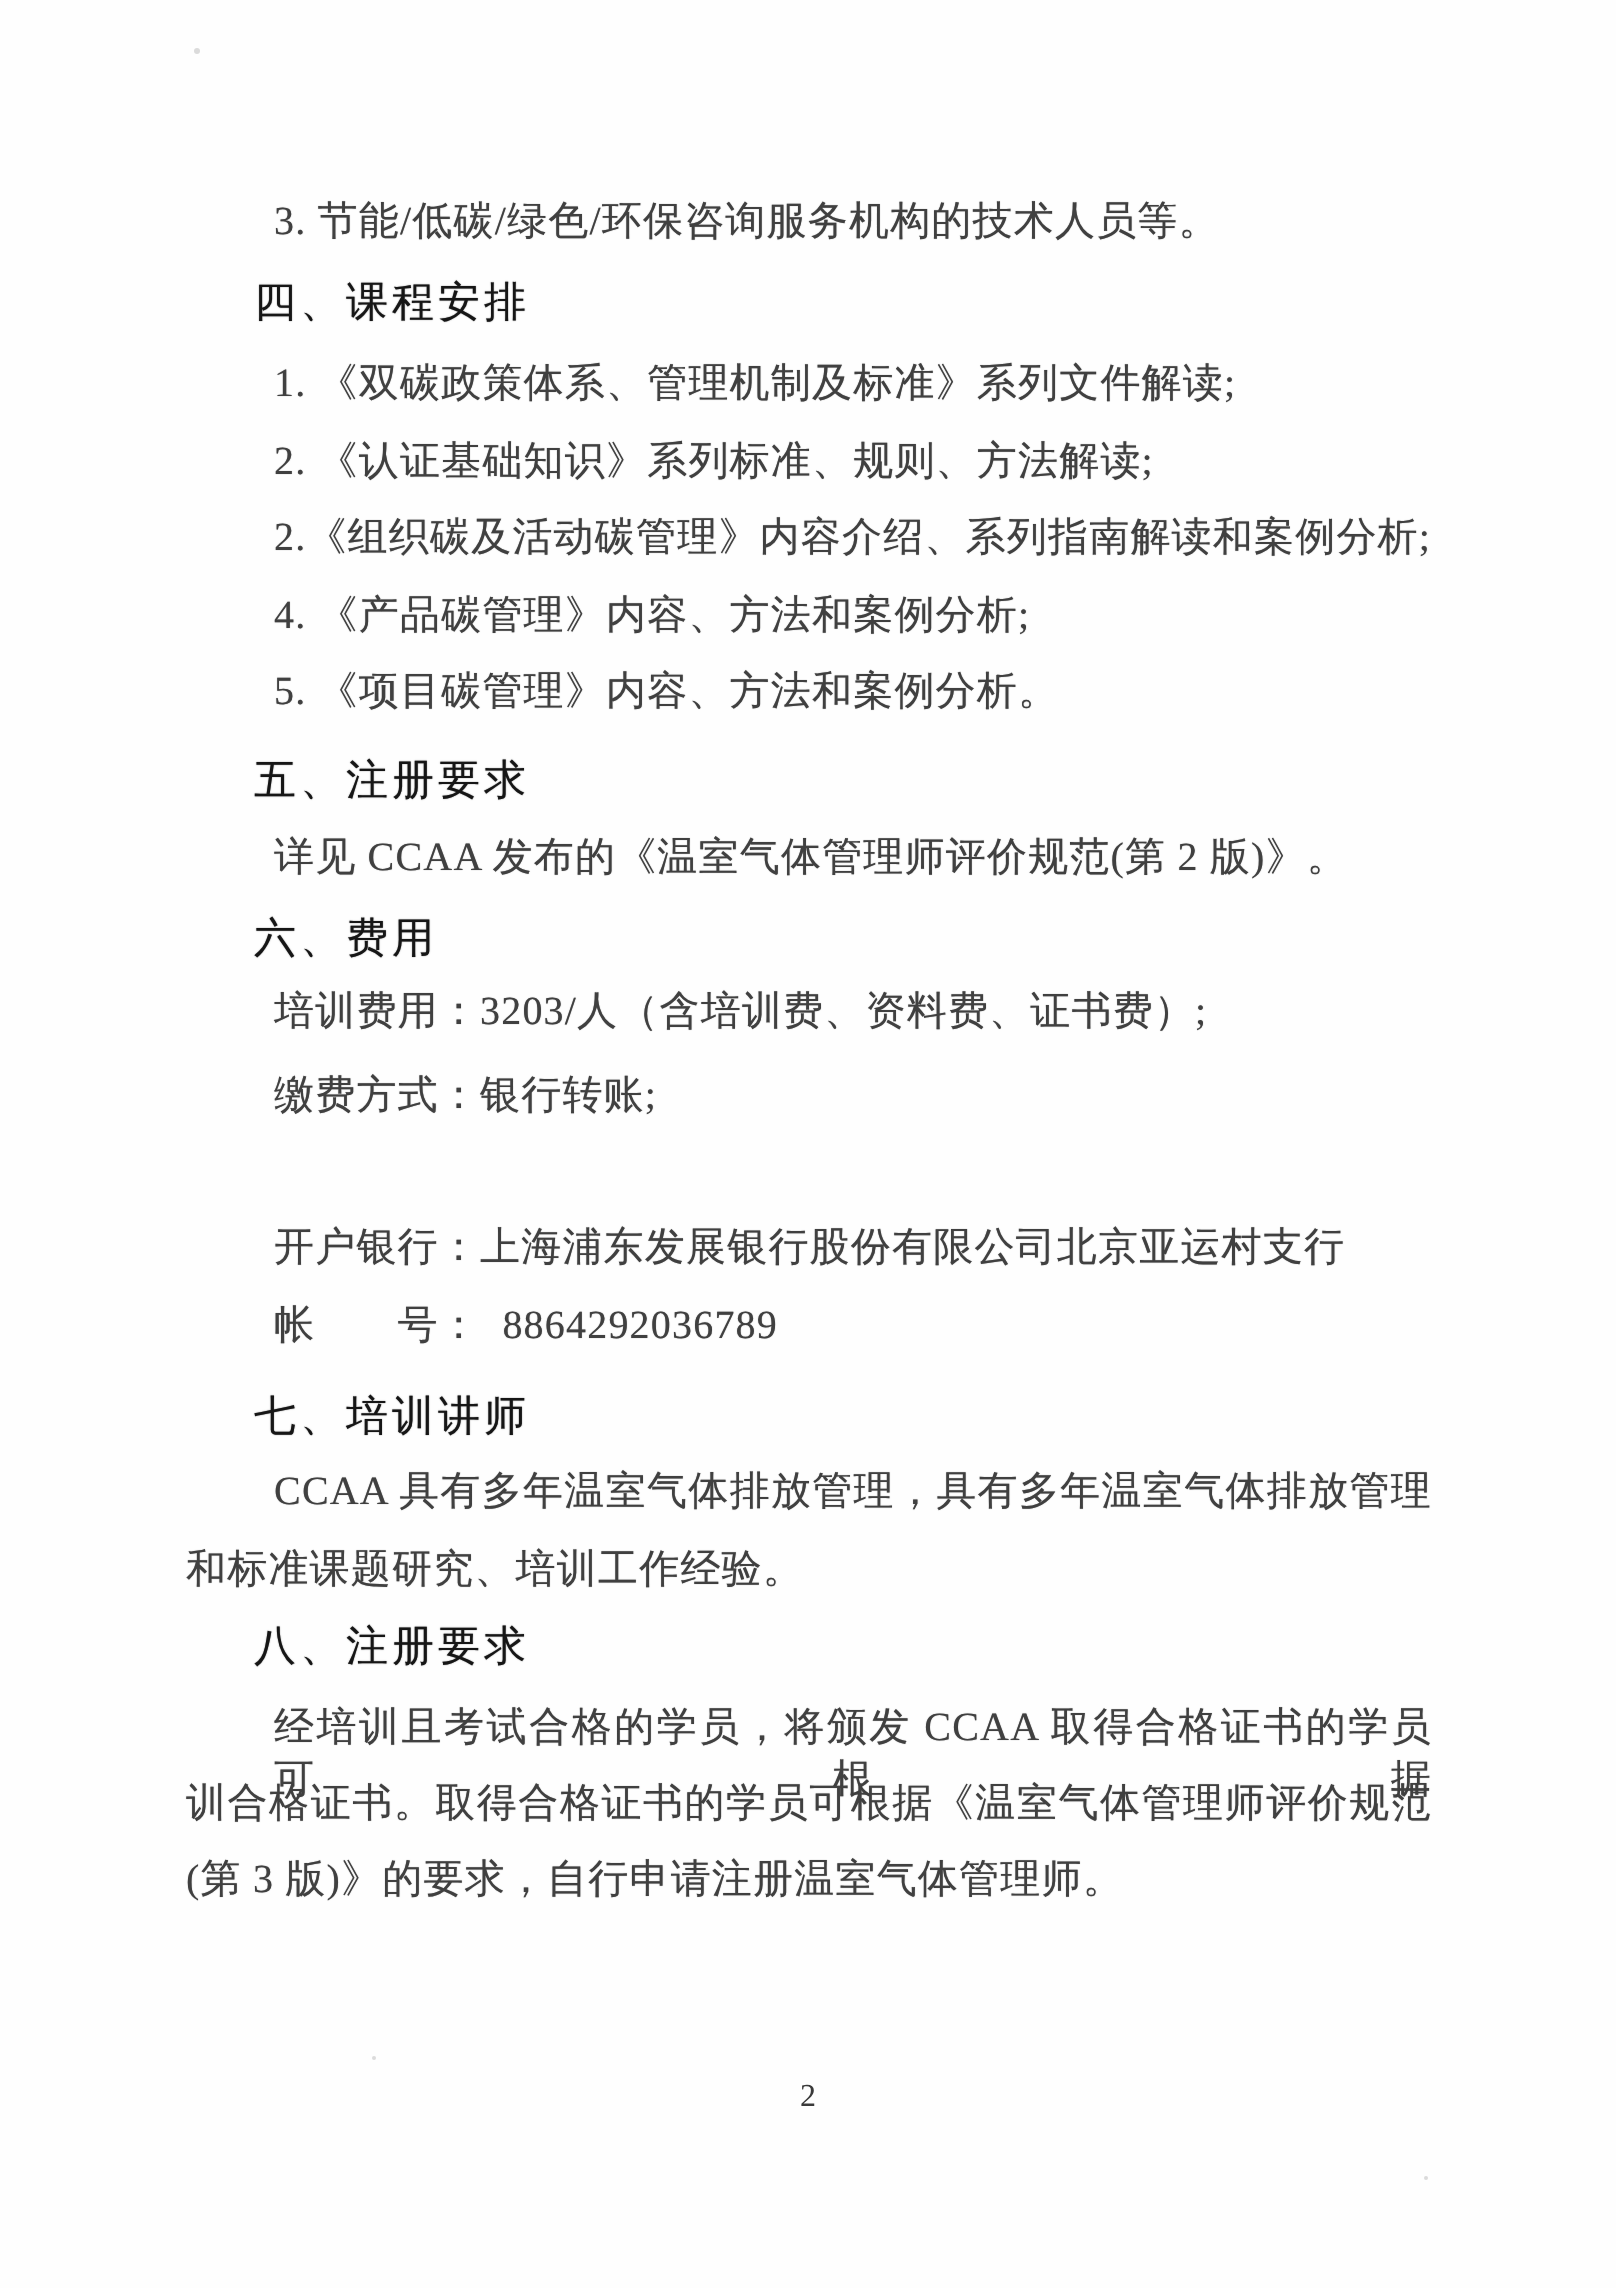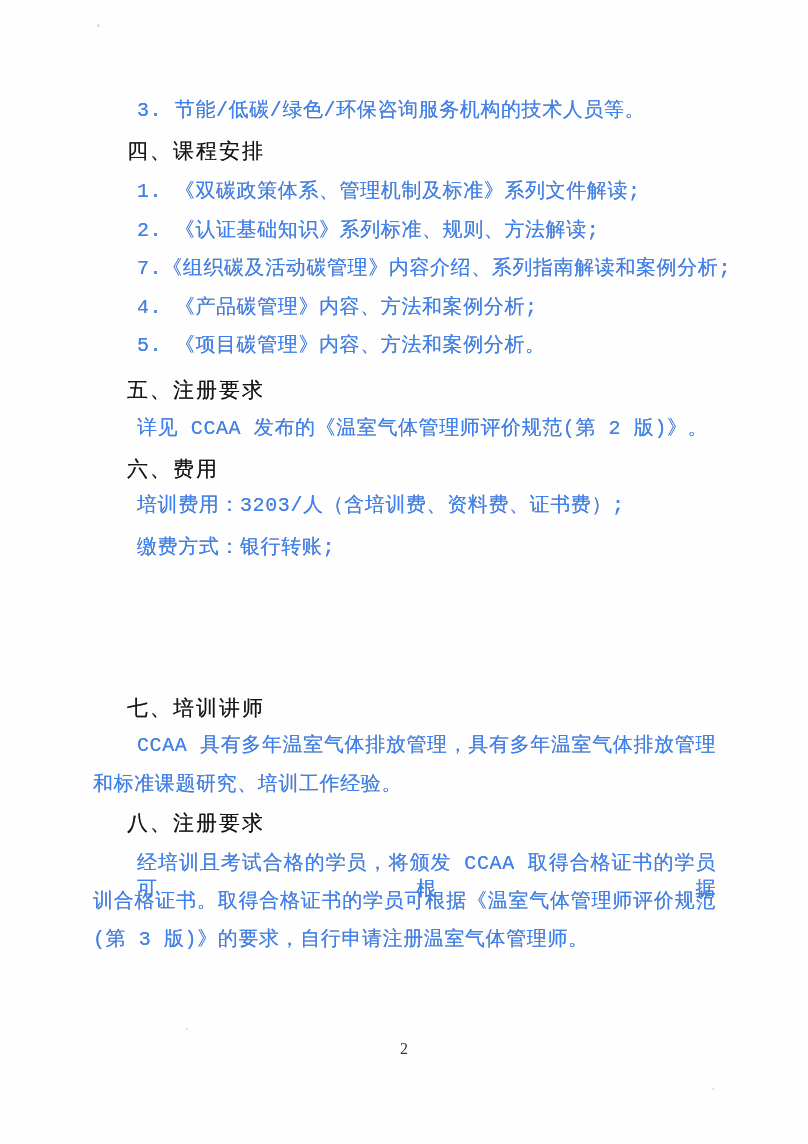--- a/index.html
+++ b/index.html
@@ -11,25 +11,25 @@
     position: relative;
     width: 808px;
     height: 1144px;
     margin: 0 auto;
     background: #fefefe;
     overflow: hidden;
   }
   .ln {
     position: absolute;
     white-space: pre;
-    font-family: Liberation Mono, monospace;
+    font-family: Liberation Serif, serif;
     font-size: 20px;
     line-height: 26px;
     letter-spacing: 0.6px;
-    color: #3b82f6;
+    color: #404040;
     text-shadow: 0 0 0.5px rgba(45,45,45,0.55);
   }
   .indent { left: 137px; }
   .flush  { left: 93px; }
   .heading {
     left: 127px;
     font-family: "DejaVu Sans", "Liberation Sans", sans-serif;
     font-weight: 400;
     font-size: 21px;
     letter-spacing: 2px;
@@ -69,28 +69,30 @@
 </style>
 </head>
 <body>
 
 <div class="page">
 
   <div class="ln indent" style="top:98px">3. 节能/低碳/绿色/环保咨询服务机构的技术人员等。</div>
   <div class="ln heading" style="top:138px">四、课程安排</div>
   <div class="ln indent" style="top:179px">1. 《双碳政策体系、管理机制及标准》系列文件解读;</div>
   <div class="ln indent" style="top:218px">2. 《认证基础知识》系列标准、规则、方法解读;</div>
-  <div class="ln indent" style="top:256px">7.《组织碳及活动碳管理》内容介绍、系列指南解读和案例分析;</div>
+  <div class="ln indent" style="top:256px">2.《组织碳及活动碳管理》内容介绍、系列指南解读和案例分析;</div>
   <div class="ln indent" style="top:295px">4. 《产品碳管理》内容、方法和案例分析;</div>
   <div class="ln indent" style="top:333px">5. 《项目碳管理》内容、方法和案例分析。</div>
   <div class="ln heading" style="top:377px">五、注册要求</div>
   <div class="ln indent" style="top:416px">详见 CCAA 发布的《温室气体管理师评价规范(第 2 版)》。</div>
   <div class="ln heading" style="top:456px">六、费用</div>
   <div class="ln indent" style="top:493px">培训费用：3203/人（含培训费、资料费、证书费）;</div>
   <div class="ln indent" style="top:535px">缴费方式：银行转账;</div>
+  <div class="ln indent" style="top:611px">开户银行：上海浦东发展银行股份有限公司北京亚运村支行</div>
+  <div class="ln indent" style="top:650px">帐　　号：  8864292036789</div>
   <div class="ln heading" style="top:695px">七、培训讲师</div>
   <div class="ln justify-indent" style="top:733px">CCAA 具有多年温室气体排放管理，具有多年温室气体排放管理</div>
   <div class="ln flush" style="top:772px">和标准课题研究、培训工作经验。</div>
   <div class="ln heading" style="top:810px">八、注册要求</div>
   <div class="ln justify-indent" style="top:851px">经培训且考试合格的学员，将颁发 CCAA 取得合格证书的学员可根据</div>
   <div class="ln justify-flush" style="top:889px">训合格证书。取得合格证书的学员可根据《温室气体管理师评价规范</div>
   <div class="ln flush" style="top:927px">(第 3 版)》的要求，自行申请注册温室气体管理师。</div>
 
   <div class="footer-num">2</div>
 

